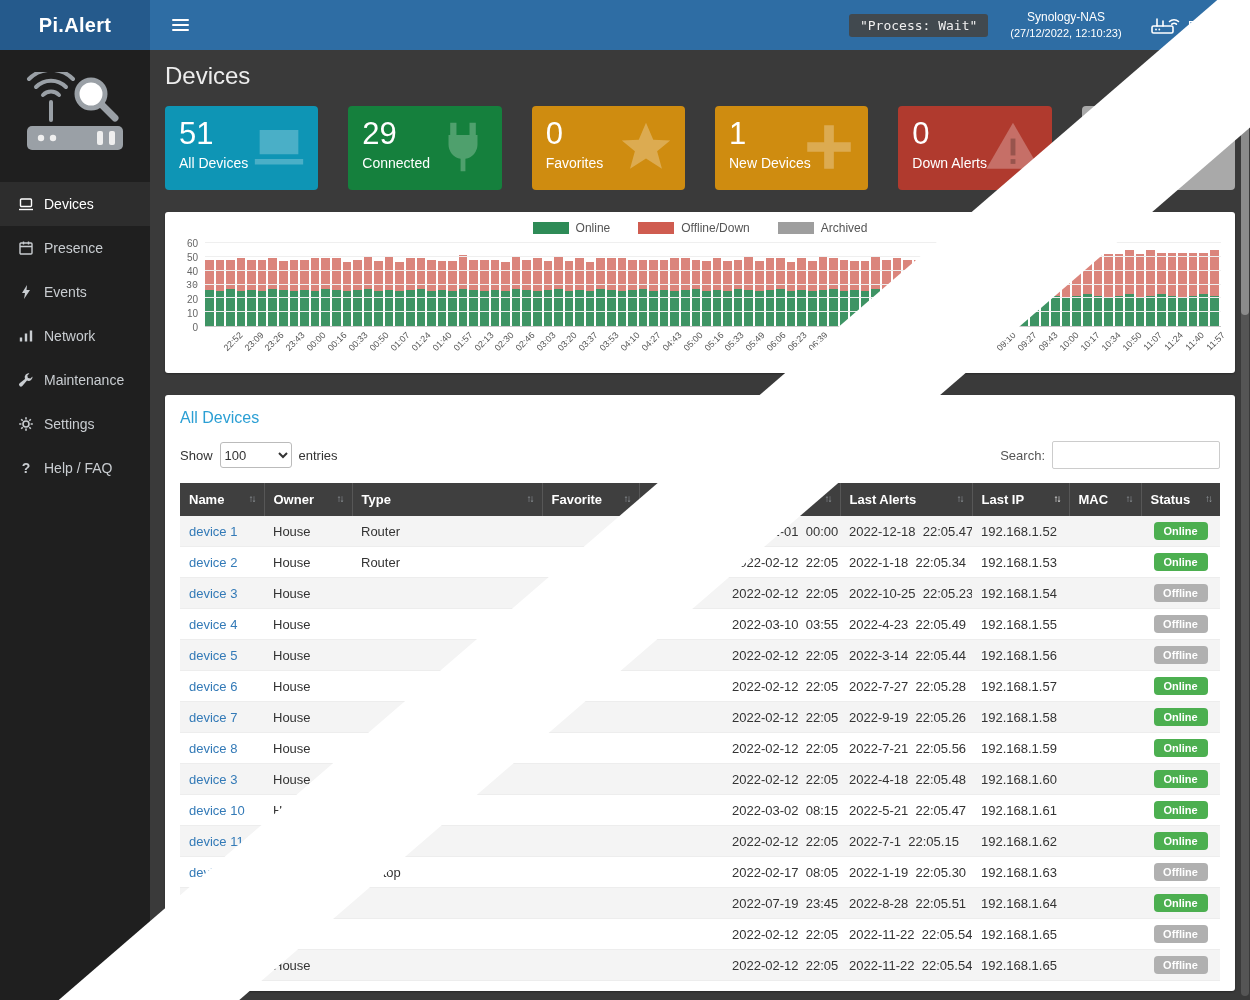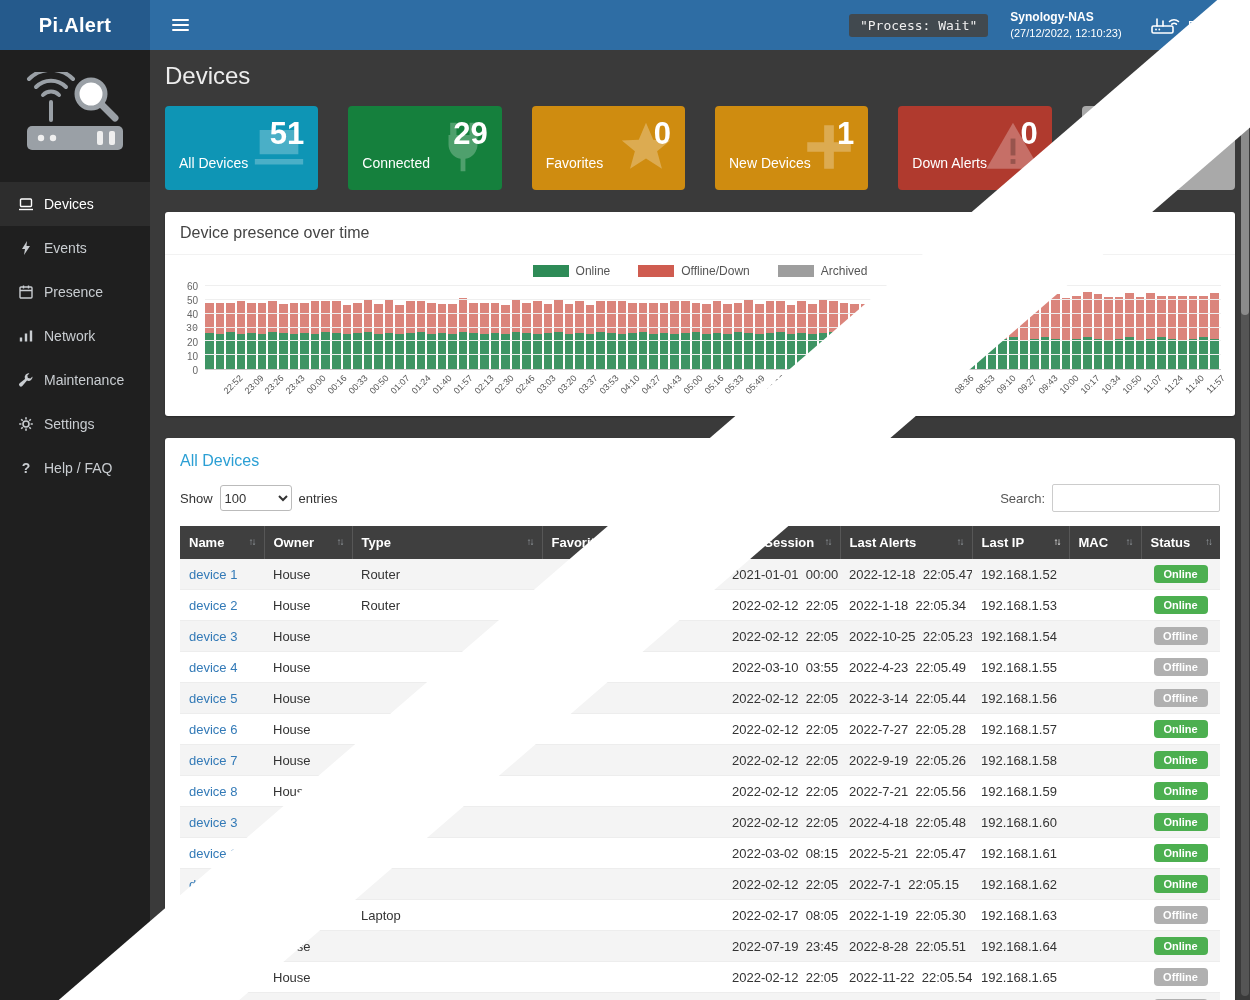--- a/index.html
+++ b/index.html
@@ -19,21 +19,21 @@
     flex:1; background:#2e6da4; display:flex; align-items:center; padding:0 14px;
   }
   .hamburger { background:none; border:none; cursor:pointer; padding:6px 8px; }
   .hamburger span { display:block; width:17px; height:2px; background:#fff; margin:3px 0; border-radius:1px; }
   .nav-spacer { flex:1; }
   .process-badge {
     font-family:"DejaVu Sans Mono", monospace; font-size:13px; color:#f0f0f0;
     background:#41494f; padding:4px 11px; border-radius:3px;
   }
   .host-block { margin-left:22px; color:#fff; line-height:1.3; }
-  .host-name { font-size:12px; font-weight:bold; }
+  .host-name { font-size:12px; font-weight:normal;text-align:center; }
   .host-time { font-size:11px; }
   .brand { margin-left:28px; display:flex; align-items:center; gap:8px; color:#fff; font-size:15px; }
   
   .layout { display:flex; height:950px; }
   .sidebar { width:150px; flex:0 0 150px; background:#1f1f1f; }
   .logo-art { display:flex; justify-content:center; padding:22px 0 20px; }
   .nav-item {
     display:flex; align-items:center; gap:10px; height:44px; padding-left:18px;
     color:#c9cdd1; font-size:14px; text-decoration:none; cursor:pointer;
   }
@@ -41,21 +41,21 @@
   .nav-item .icon { width:16px; height:16px; display:inline-flex; align-items:center; justify-content:center; }
   .help-q { font-weight:bold; font-size:14px; }
   
   .content { flex:1; padding:8px 15px 0 15px; }
   .page-title { font-size:24px; font-weight:500; color:#ededed; margin:4px 0 16px; }
   .cards { display:flex; gap:30px; margin-bottom:22px; }
   .info-card {
     flex:1; height:84px; border-radius:4px; color:#fff; padding:11px 14px;
     position:relative; overflow:hidden; cursor:pointer;
   }
-  .card-value { font-size:31px; font-weight:bold; line-height:1.1;text-align:right; }
+  .card-value { font-size:31px; font-weight:normal; line-height:1.1; }
   .card-label { font-size:14px; margin-top:4px; }
   .card-icon { position:absolute; right:10px; top:12px; width:58px; height:58px; opacity:.9; }
   
   .panel { background:#fff; border-radius:3px; box-shadow:0 1px 2px rgba(0,0,0,.3); }
   .panel-header {
     font-size:16px; color:#444; padding:12px 15px; border-bottom:1px solid #f2f2f2;
   }
   .legend { display:flex; justify-content:center; gap:28px; padding:9px 0 2px; }
   .legend-item { display:flex; align-items:center; gap:7px; font-size:12px; color:#555; cursor:pointer; }
   .swatch { width:36px; height:12px; display:inline-block; }
@@ -175,34 +175,34 @@
         <span class="icon">
           <svg width="16" height="16" viewBox="0 0 16 16" fill="none" stroke="currentColor" stroke-width="1.4">
               <rect x="2.5" y="3" width="11" height="7.5" rx="1"></rect>
               <path d="M1 13.5 h14"></path>
             </svg>
         </span>
         <span>Devices</span>
       </a>
       <a class="nav-item">
         <span class="icon">
-          <svg width="16" height="16" viewBox="0 0 16 16">
-              <path d="M9 1 L4 9 h3 L6 15 L12 6 H8.5 Z" fill="currentColor"></path>
-            </svg>
-        </span>
-        <span>Events</span>
-      </a>
-      <a class="nav-item">
-        <span class="icon">
           <svg width="16" height="16" viewBox="0 0 16 16" fill="none" stroke="currentColor" stroke-width="1.4">
               <rect x="2" y="3" width="12" height="11" rx="1"></rect>
               <path d="M2 6.5 h12 M5.5 1.5 v3 M10.5 1.5 v3"></path>
             </svg>
         </span>
         <span>Presence</span>
+      </a>
+      <a class="nav-item">
+        <span class="icon">
+          <svg width="16" height="16" viewBox="0 0 16 16">
+              <path d="M9 1 L4 9 h3 L6 15 L12 6 H8.5 Z" fill="currentColor"></path>
+            </svg>
+        </span>
+        <span>Events</span>
       </a>
       <a class="nav-item">
         <span class="icon">
           <svg width="16" height="16" viewBox="0 0 16 16" stroke="currentColor" stroke-width="2.4">
               <path d="M3 13.5 V9.5 M8 13.5 V5.5 M13 13.5 V2.5"></path>
             </svg>
         </span>
         <span>Network</span>
       </a>
       <a class="nav-item">
@@ -276,21 +276,20 @@
         <div class="card-label">Archived</div>
         <svg class="card-icon" viewBox="0 0 24 24">
           <path d="M2 12 C5 6 19 6 22 12 C19 18 5 18 2 12z" fill="rgba(255,255,255,.3)"></path>
           <circle cx="12" cy="12" r="3" fill="rgba(0,0,0,.2)"></circle>
           <path d="M3 21 L21 3" stroke="rgba(255,255,255,.5)" stroke-width="2.4"></path>
         </svg>
       </div>
     </div>
 
     <section class="panel chart-panel">
-      <div class="panel-header">Device presence over time</div>
       <div class="legend">
         <span class="legend-item">
           <span class="swatch" style="background: rgb(46, 139, 87);"></span>
           <span>Online</span>
         </span>
         <span class="legend-item">
           <span class="swatch" style="background: rgb(207, 92, 80);"></span>
           <span>Offline/Down</span>
         </span>
         <span class="legend-item">

